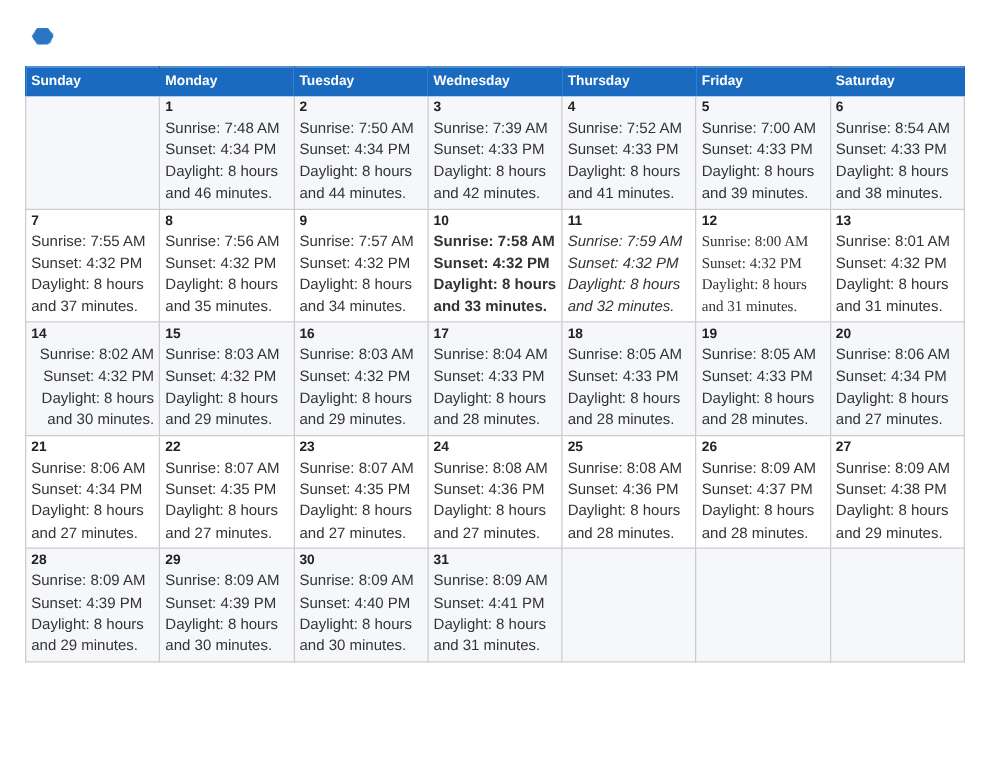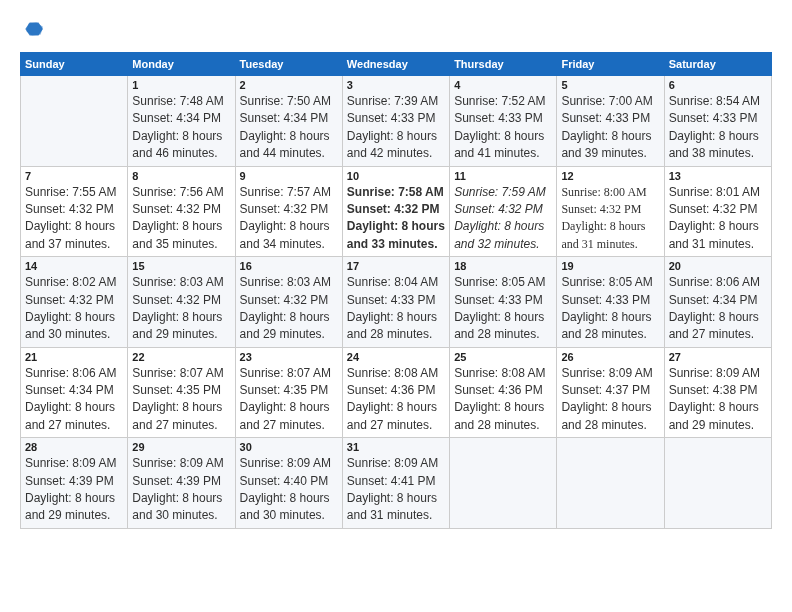--- a/index.html
+++ b/index.html
@@ -222,21 +222,21 @@
             <span class="day-num">13</span>
             <div class="day-info" style="white-space: pre-line;">Sunrise: 8:01 AM
 Sunset: 4:32 PM
 Daylight: 8 hours
 and 31 minutes.</div>
           </td>
         </tr>
         <tr>
           <td>
             <span class="day-num">14</span>
-            <div class="day-info" style="white-space: pre-line;">Sunrise: 8:02 AM
+            <div class="day-info" style="white-space: pre-line; text-align: right;">Sunrise: 8:02 AM
 Sunset: 4:32 PM
 Daylight: 8 hours
 and 30 minutes.</div>
           </td>
           <td>
             <span class="day-num">15</span>
             <div class="day-info" style="white-space: pre-line;">Sunrise: 8:03 AM
 Sunset: 4:32 PM
 Daylight: 8 hours
 and 29 minutes.</div>

